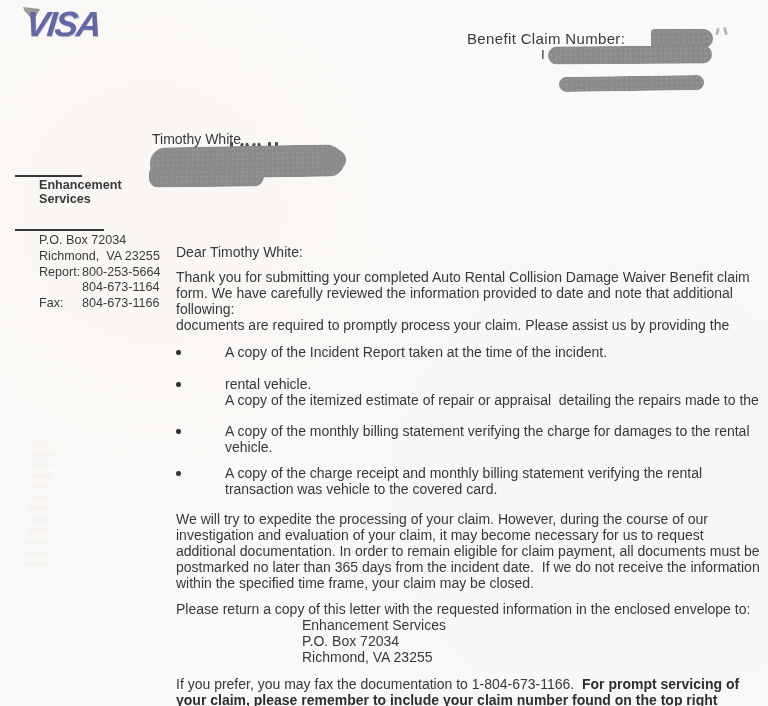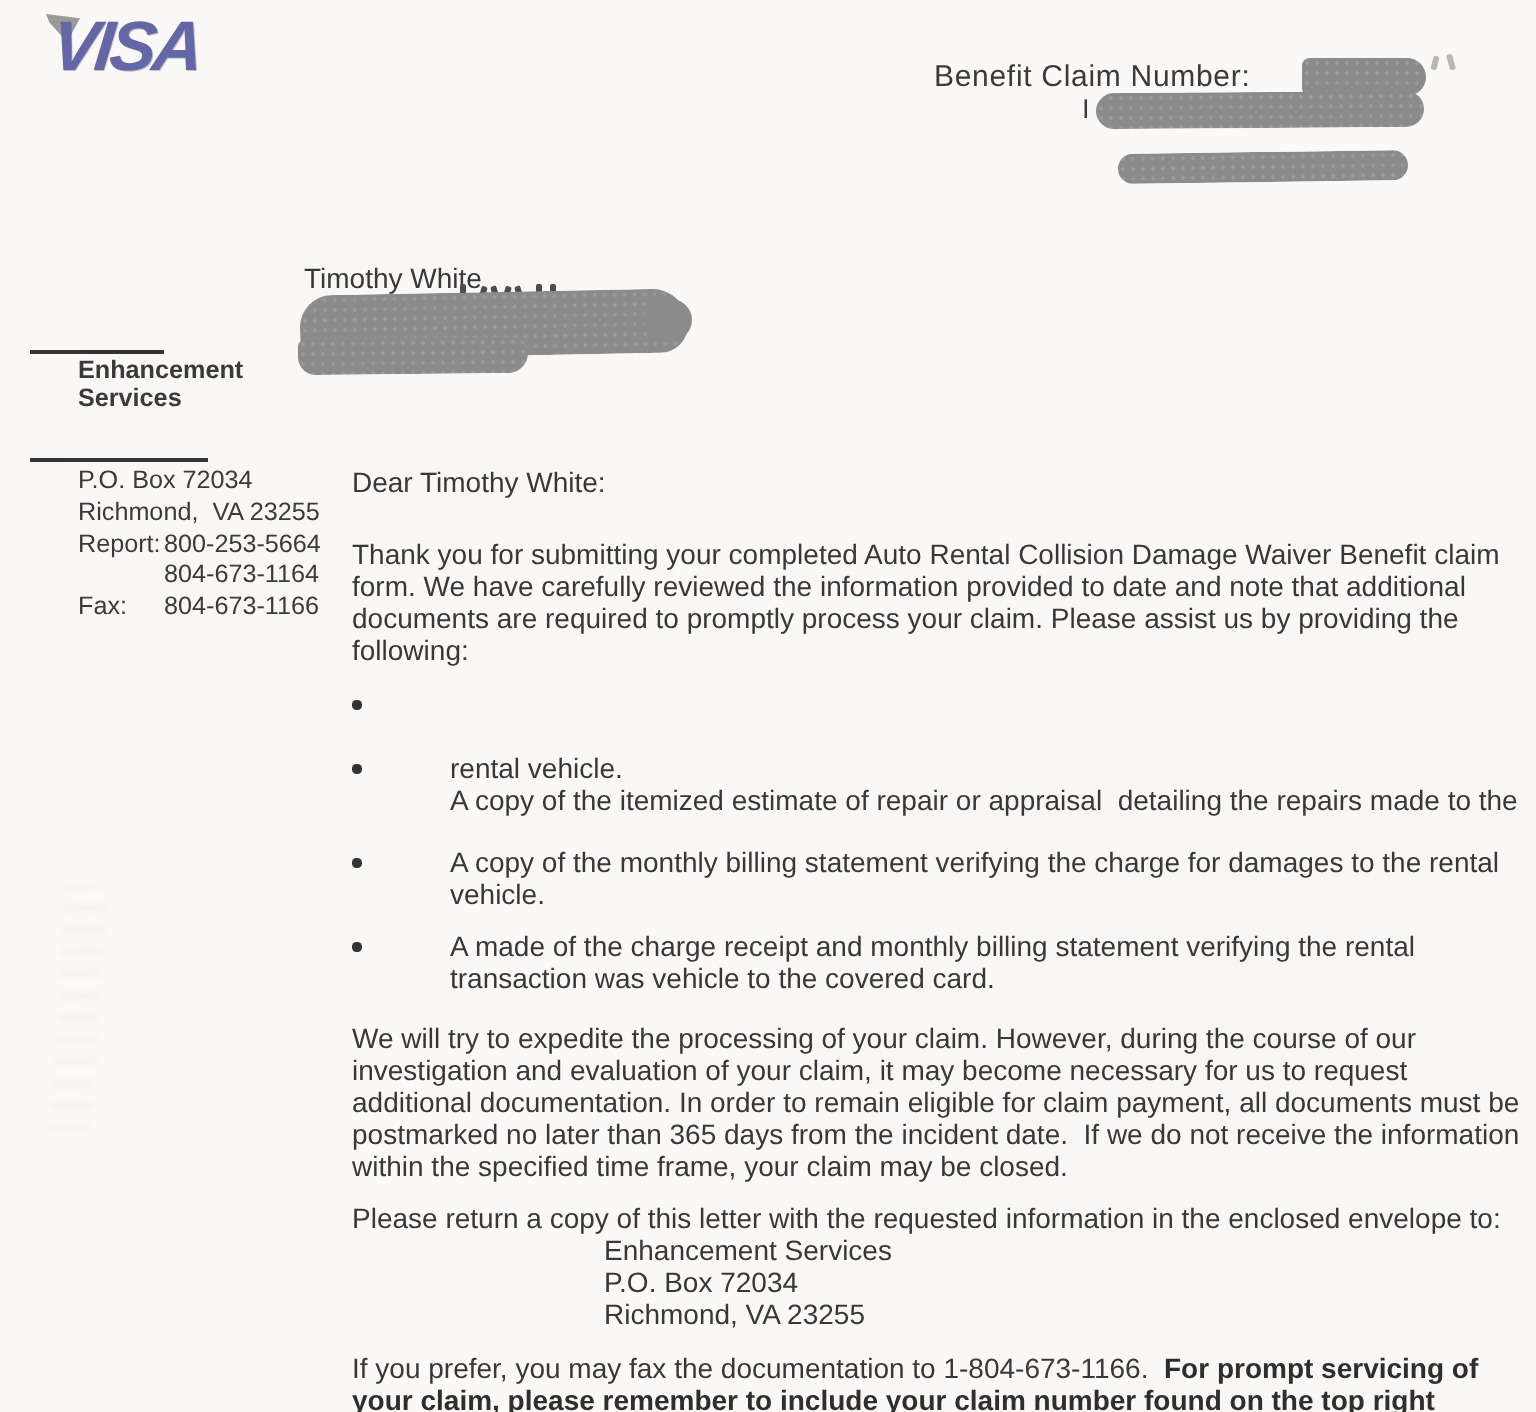--- a/index.html
+++ b/index.html
@@ -88,21 +88,21 @@
     font-size: 12.6px; font-weight: bold; line-height: 13.5px; color: #3a3a3a;
   }
   .sb-addr {
     position: absolute; left: 15px; top: 233px;
     font-size: 12.6px; line-height: 15.8px; color: #3a3a3a;
   }
   .sb-label { display: inline-block; width: 43px; white-space: pre; }
 
   
   .body-text { font-size: 14px; line-height: 16.1px; color: #383838; }
-  .salutation { position: absolute; left: 152px; top: 233px; }
+  .salutation { position: absolute; left: 152px; top: 244px; }
   .para-1 { position: absolute; left: 152px; top: 269px; }
   .bullet-dot {
     position: absolute; left: 176px; width: 4.5px; height: 4.5px;
     border-radius: 50%; background: #333;
   }
   .bd-1 { top: 350px; } .bd-2 { top: 382px; } .bd-3 { top: 429px; } .bd-4 { top: 471px; }
   .bullet-text { position: absolute; left: 201px; }
   .bt-1 { top: 344px; } .bt-2 { top: 376px; } .bt-3 { top: 423px; } .bt-4 { top: 465px; }
   .para-2 { position: absolute; left: 152px; top: 511px; }
   .return-line { position: absolute; left: 152px; top: 601px; }
@@ -164,41 +164,44 @@
     <div class="line"><span class="sb-label">Report:</span><span>800-253-5664</span></div>
     <div class="line"><span class="sb-label"></span><span>804-673-1164</span></div>
     <div class="line"><span class="sb-label">Fax:</span><span>804-673-1166</span></div>
   </div>
 
   <div class="salutation body-text line">Dear Timothy White:</div>
 
   <div class="para-1 body-text">
     <div class="line">Thank you for submitting your completed Auto Rental Collision Damage Waiver Benefit claim</div>
     <div class="line">form. We have carefully reviewed the information provided to date and note that additional</div>
+    <div class="line">following:</div>
     <div class="line">documents are required to promptly process your claim. Please assist us by providing the</div>
-    <div class="line">following:</div>
   </div>
 
   <span class="bullet-dot bd-1"></span>
+  <div class="bullet-text bt-1 body-text">
+    <div class="line">A copy of the Incident Report taken at the time of the incident.</div>
+  </div>
 
   <span class="bullet-dot bd-2"></span>
   <div class="bullet-text bt-2 body-text">
     <div class="line">rental vehicle.</div>
     <div class="line">A copy of the itemized estimate of repair or appraisal  detailing the repairs made to the</div>
   </div>
 
   <span class="bullet-dot bd-3"></span>
   <div class="bullet-text bt-3 body-text">
     <div class="line">A copy of the monthly billing statement verifying the charge for damages to the rental</div>
     <div class="line">vehicle.</div>
   </div>
 
   <span class="bullet-dot bd-4"></span>
   <div class="bullet-text bt-4 body-text">
-    <div class="line">A made of the charge receipt and monthly billing statement verifying the rental</div>
+    <div class="line">A copy of the charge receipt and monthly billing statement verifying the rental</div>
     <div class="line">transaction was vehicle to the covered card.</div>
   </div>
 
   <div class="para-2 body-text">
     <div class="line">We will try to expedite the processing of your claim. However, during the course of our</div>
     <div class="line">investigation and evaluation of your claim, it may become necessary for us to request</div>
     <div class="line">additional documentation. In order to remain eligible for claim payment, all documents must be</div>
     <div class="line">postmarked no later than 365 days from the incident date.  If we do not receive the information</div>
     <div class="line">within the specified time frame, your claim may be closed.</div>
   </div>

